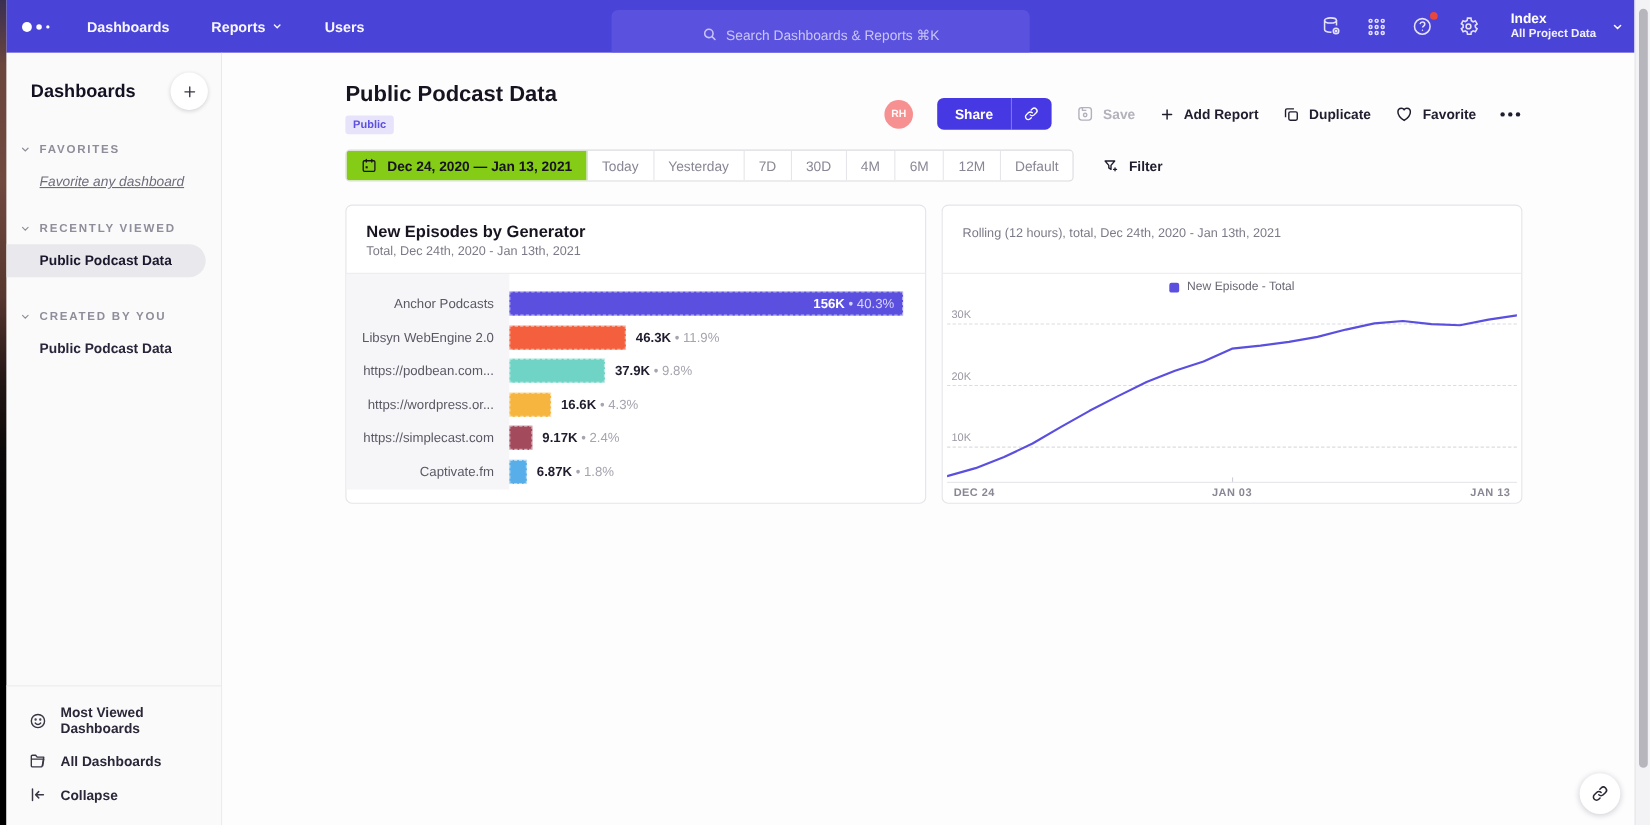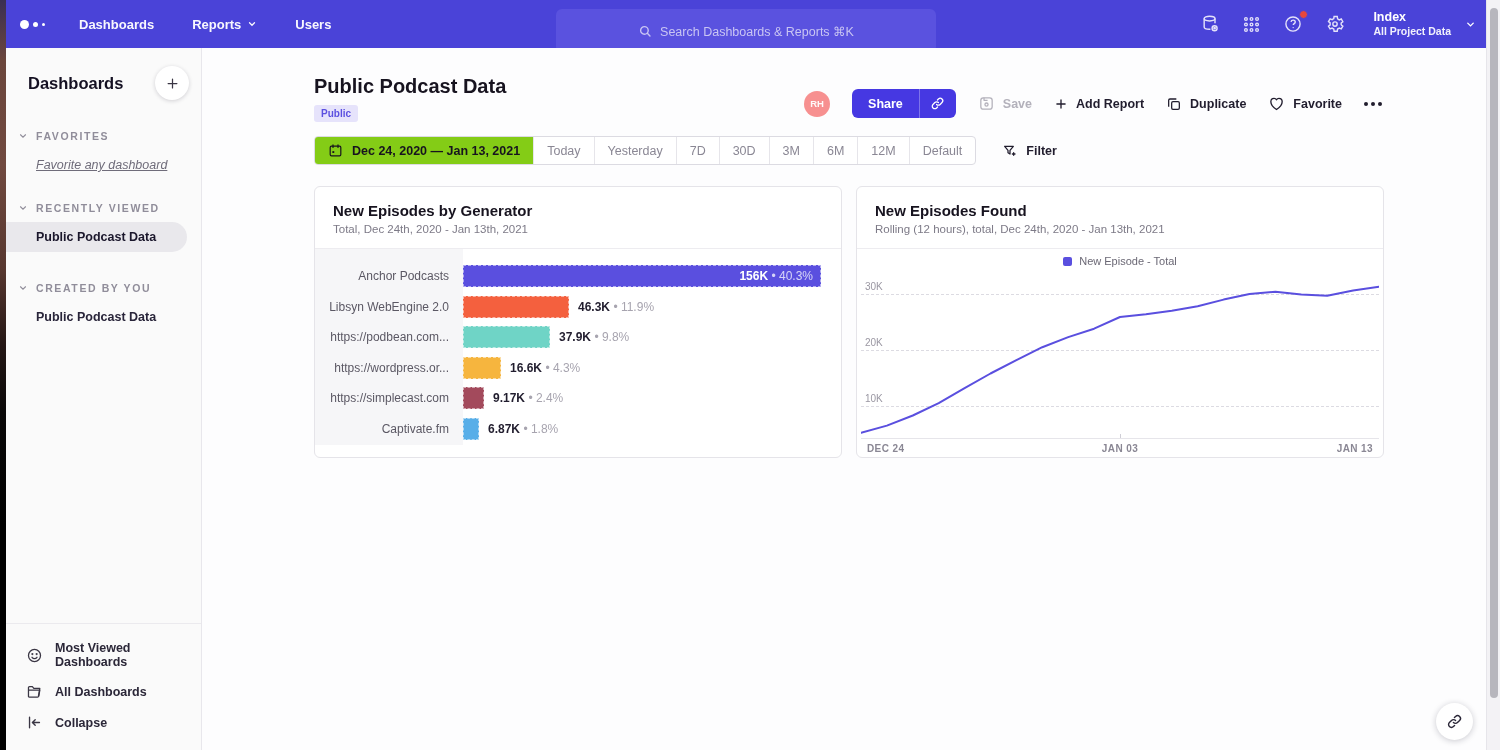--- a/index.html
+++ b/index.html
@@ -331,21 +331,21 @@
               <path d="M8 3v4M16 3v4"></path>
               <rect x="7" y="13" width="3" height="3" fill="currentColor" stroke="none"></rect>
             </svg>
           </span>
         <span>Dec 24, 2020 — Jan 13, 2021</span>
       </div>
       <div class="seg">Today</div>
       <div class="seg">Yesterday</div>
       <div class="seg">7D</div>
       <div class="seg">30D</div>
-      <div class="seg">3M</div>
+      <div class="seg">4M</div>
       <div class="seg">6M</div>
       <div class="seg">12M</div>
       <div class="seg">Default</div>
     </div>
     <div class="filter-btn">
       <span>
           <svg width="16" height="16" viewBox="0 0 24 24" fill="none" stroke="currentColor" stroke-width="1.9" stroke-linecap="round" stroke-linejoin="round">
             <path d="M4 5h13l-5 6v5.5l-3-2V11L4 5z"></path>
             <path d="M17.5 14.5v4M15.5 16.5h4"></path>
           </svg>
@@ -393,21 +393,20 @@
               <div class="bar-label">Captivate.fm</div>
               <div class="bar" style="left: 148px; width: 16px; background: rgb(88, 174, 232);"></div>
               <div class="bar-val" style="left: 173px;"><span class="v">6.87K</span> <span class="p">• 1.8%</span></div>
             </div>
           </div>
       </div>
     </section>
 
     <section class="card">
       <div class="card-head">
-        <div class="card-title">New Episodes Found</div>
         <div class="card-sub">Rolling (12 hours), total, Dec 24th, 2020 - Jan 13th, 2021</div>
       </div>
       <div class="legend">
         <span class="legend-swatch" style="background: rgb(90, 79, 223);"></span>
         <span class="legend-label">New Episode - Total</span>
       </div>
 
       <div class="gridline" style="top:107px"></div>
       <div class="gridline" style="top:163px"></div>
       <div class="gridline" style="top:219px"></div>

